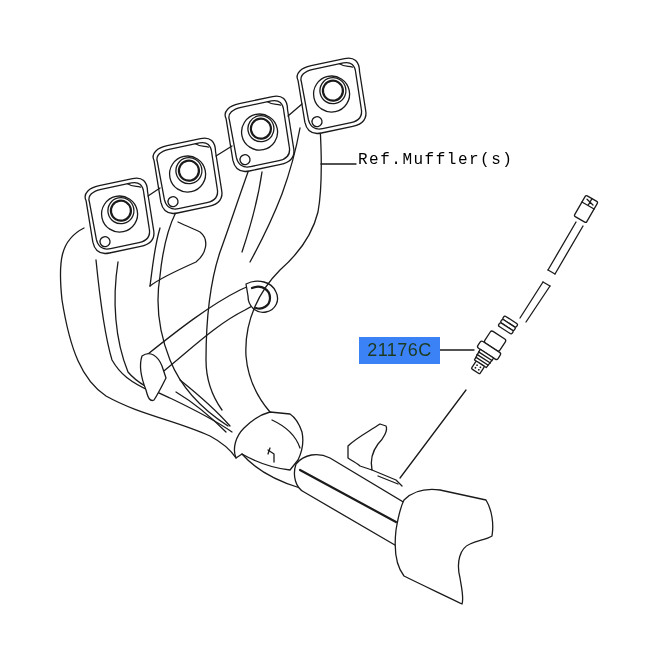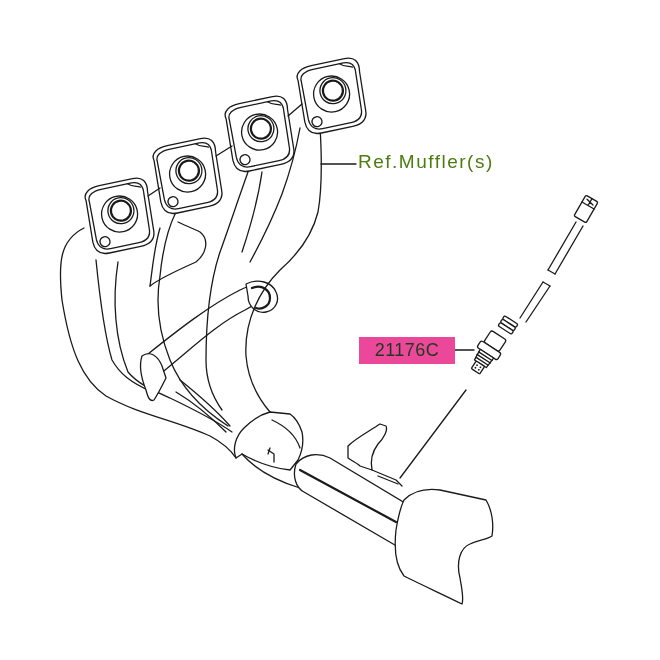--- a/index.html
+++ b/index.html
@@ -3,26 +3,26 @@
 <meta charset="utf-8">
 <style>
   html, body { margin: 0; padding: 0; background: #ffffff; }
   body { width: 660px; height: 660px; overflow: hidden; position: relative; }
   #diagram { position: absolute; left: 0; top: 0; width: 660px; height: 660px; }
   .ln { fill: none; stroke: #1a1a1a; stroke-width: 1.3; stroke-linecap: round; stroke-linejoin: round; }
   .lnf { fill: #ffffff; stroke: #1a1a1a; stroke-width: 1.3; stroke-linejoin: round; }
   .thick { stroke-width: 2.2; }
   .ref-label {
     position: absolute; left: 358px; top: 151px;
-    font-family: Liberation Sans, sans-serif;
-    font-size: 19px; letter-spacing: 1.5px; color: #4d7c0f; white-space: nowrap;
+    font-family: Liberation Mono, monospace;
+    font-size: 16px; letter-spacing: 1.5px; color: #000000; white-space: nowrap;
   }
   .part-label {
-    position: absolute; left: 359px; top: 337px; width: 96px; height: 27px;
-    background: #ec4899; color: #1d3a1f;
+    position: absolute; left: 359px; top: 337px; width: 81px; height: 27px;
+    background: #3b82f6; color: #1d3a1f;
     font-family: "Liberation Sans", "DejaVu Sans", sans-serif;
     font-size: 18px; line-height: 27px; text-align: center; letter-spacing: 0.5px;
   }
 </style>
 </head>
 <body>
 
 <svg id="diagram" viewBox="0 0 660 660" xmlns="http://www.w3.org/2000/svg">
 
   <g>

